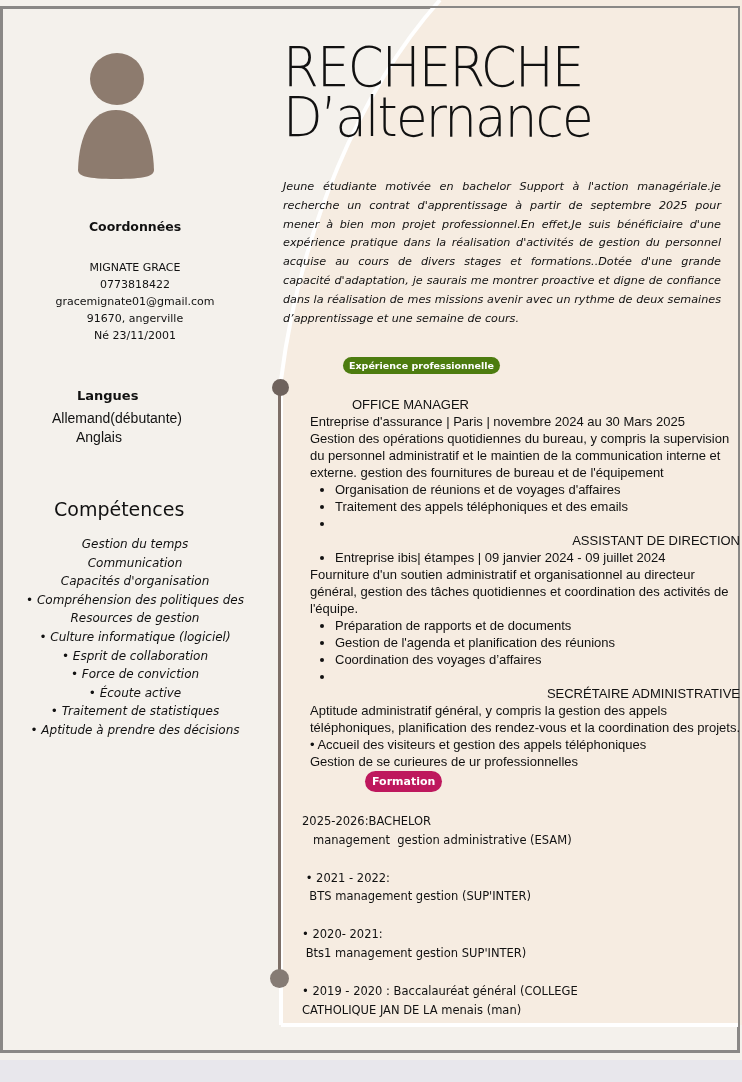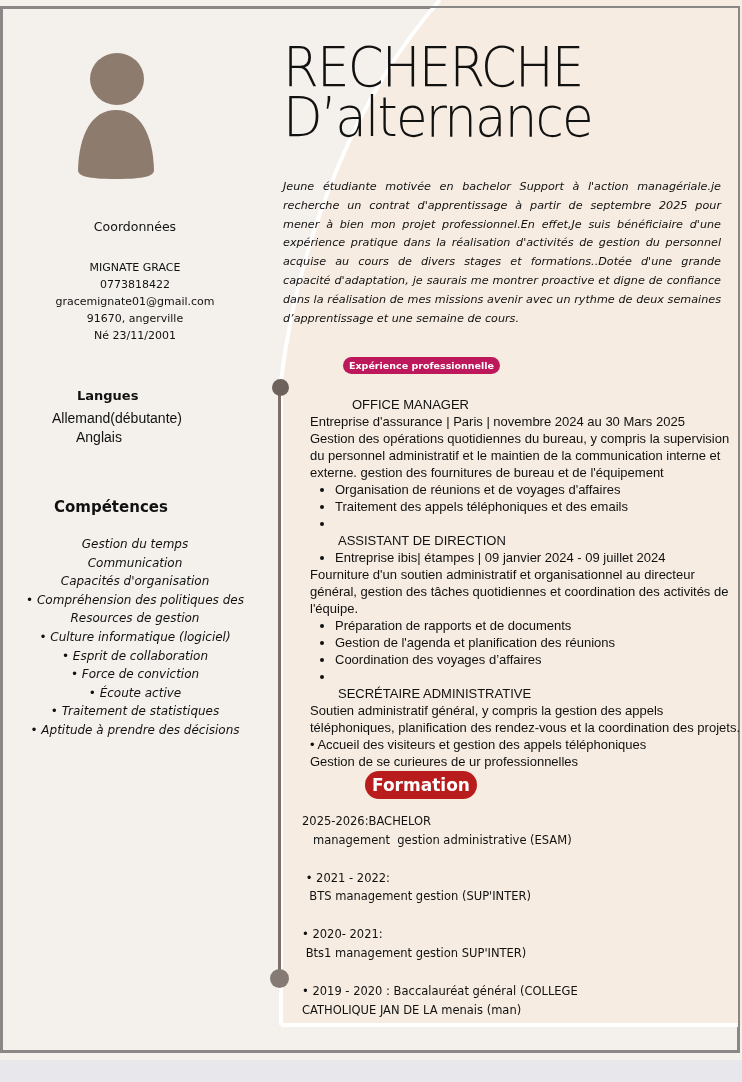--- a/index.html
+++ b/index.html
@@ -3,40 +3,40 @@
 <meta charset="utf-8">
 <style>
   html, body { margin:0; padding:0; }
   body { width:742px; height:1082px; position:relative; overflow:hidden; background:#e8e7ec; font-family:"Liberation Sans", sans-serif; color:#111; }
   .page { position:absolute; left:0; top:0; width:742px; height:1060px; background:#f4f1ec; }
   .frame { position:absolute; left:1px; top:7px; width:738px; height:1045px; border:2px solid #8a8886; box-sizing:border-box; background:#f4f1ec; overflow:hidden; }
   .cream { position:absolute; left:0; top:0; width:742px; height:1060px; overflow:hidden; }
   .cream svg { position:absolute; left:0; top:0; }
   .avatar { position:absolute; left:77px; top:52px; width:78px; height:130px; }
   .left { position:absolute; left:0; width:270px; text-align:center; font-family:"DejaVu Sans", sans-serif; color:#111; }
-  .hd { font-weight:normal; font-size:12.5px; }
+  .hd { font-weight:bold; font-size:12.5px; }
   .contact { font-size:11px; line-height:17px; }
   .lang-head { position:absolute; left:77px; top:388px; font-family:"DejaVu Sans", sans-serif; font-weight:bold; font-size:13px; }
   .lang-list { position:absolute; left:52px; top:409px; font-family:"Liberation Sans", sans-serif; font-size:14px; line-height:19px; }
   .lang-list div:nth-child(2){ padding-left:24px; }
-  .comp-head { position:absolute; left:54px; top:498px; font-family:"DejaVu Sans", sans-serif; font-weight:bold; font-size:15px; }
+  .comp-head { position:absolute; left:54px; top:498px; font-family:"DejaVu Sans", sans-serif; font-weight:normal; font-size:19px; }
   .skills { top:535px; font-size:12px; line-height:18.6px;font-style:italic; }
   .title { position:absolute; left:283px; top:42px; font-family:"DejaVu Sans", sans-serif; font-weight:200; font-size:56px; line-height:50px; letter-spacing:-2px; color:#111; transform:scaleX(0.92); transform-origin:left top; -webkit-text-stroke:0; font-stretch:condensed; }
   .title span{ display:block; }
   .summary { position:absolute; left:283px; top:178px; width:438px; font-family:"DejaVu Sans", sans-serif; font-size:11.2px; line-height:18.8px; text-align:justify; color:#111;font-style:italic; }
-  .badge { position:absolute; background:#be185d; color:#fff; font-family:"DejaVu Sans", sans-serif; font-weight:bold; border-radius:12px; }
+  .badge { position:absolute; background:#4d7c0f; color:#fff; font-family:"DejaVu Sans", sans-serif; font-weight:bold; border-radius:12px; }
   .badge.exp { left:343px; top:357px; font-size:9.5px; padding:3px 6px; }
-  .badge.form { left:365px; top:771px; font-size:17px; padding:4px 7px; background:#b91c1c; border-radius:14px; }
+  .badge.form { left:365px; top:771px; font-size:11px; padding:4px 7px; background:#be185d; border-radius:14px; }
   .timeline-line { position:absolute; left:278px; top:388px; width:3px; height:590px; background:#7d6f67; }
   .dot { position:absolute; width:17px; height:17px; border-radius:50%; background:#6e625c; }
   .dot.top { left:272px; top:379px; }
   .dot.bot { left:270px; top:969px; width:19px; height:19px; background:#857b74; }
   .exp-text { position:absolute; left:310px; top:396px; width:430px; font-family:"Liberation Sans", sans-serif; font-size:13px; line-height:17px; color:#111; }
   .exp-text .jt { padding-left:42px; }
-  .exp-text .jt2 { padding-left:28px; }
+  .exp-text .jt2 { padding-left:28px;text-align:right; }
   .exp-text ul { margin:0; padding-left:25px; }
   .exp-text li { padding-left:0; }
   .edu { position:absolute; left:302px; top:812px; font-family:"DejaVu Sans", sans-serif; font-size:11.5px; line-height:18.8px; color:#111; }
   .edu .item { margin-bottom:19px; }
 </style>
 </head>
 <body>
 
 <div class="page">
   <div class="frame"></div>
@@ -112,21 +112,21 @@
       <li>Entreprise ibis| étampes | 09 janvier 2024 - 09 juillet 2024</li>
     </ul>
     <div>  Fourniture d'un soutien administratif et organisationnel au directeur général, gestion des tâches quotidiennes et coordination des activités de l'équipe.</div>
     <ul>
       <li>Préparation de rapports et de documents</li>
       <li>Gestion de l'agenda et planification des réunions</li>
       <li>Coordination des voyages d’affaires</li>
       <li></li>
     </ul>
     <div class="jt2">SECRÉTAIRE ADMINISTRATIVE</div>
-    <div>  Soutien administratif général, y compris la gestion des appels téléphoniques, planification des rendez-vous et la coordination des projets.</div>
+    <div>  Aptitude administratif général, y compris la gestion des appels téléphoniques, planification des rendez-vous et la coordination des projets.</div>
     <div>• Accueil des visiteurs et gestion des appels téléphoniques</div>
     <div>Gestion de se curieures de ur professionnelles</div>
   </div>
 
   <div class="badge form">Formation</div>
 
   <div class="edu">
     <div class="item">
       <div style="white-space:pre">2025-2026:BACHELOR</div>
       <div style="white-space:pre">   management  gestion administrative (ESAM)</div>

